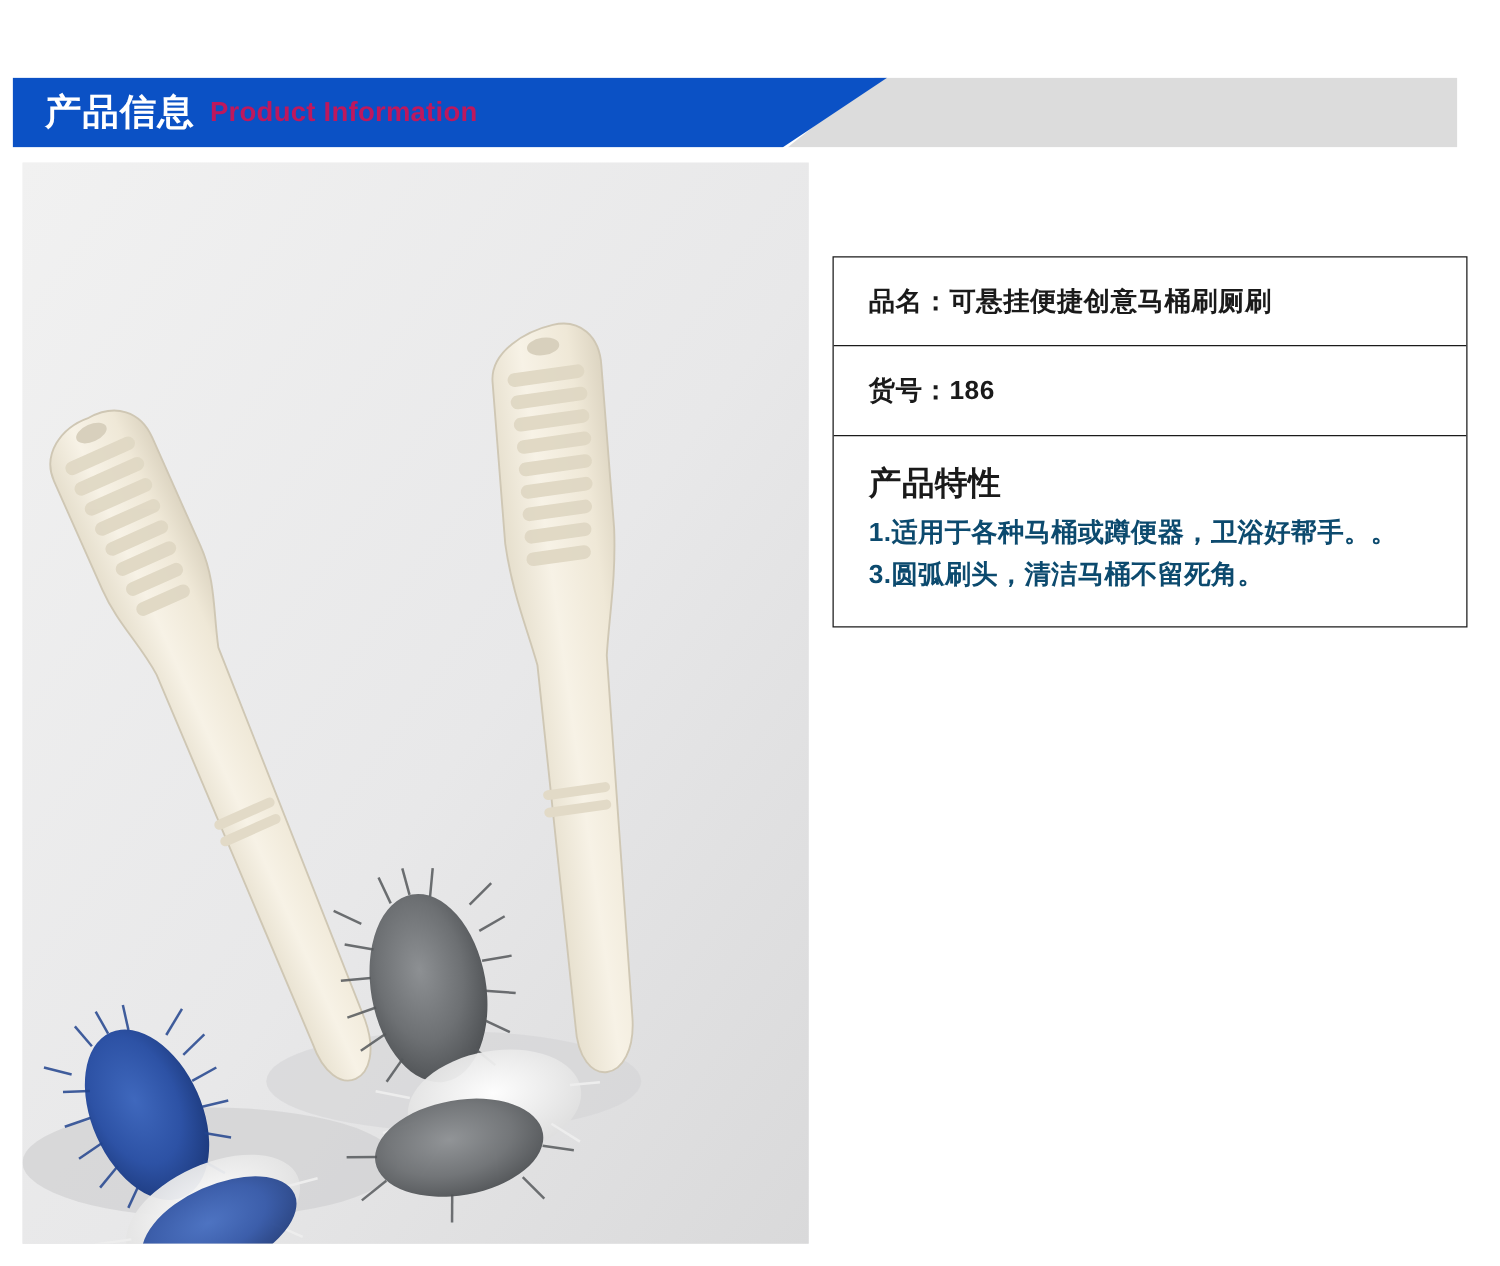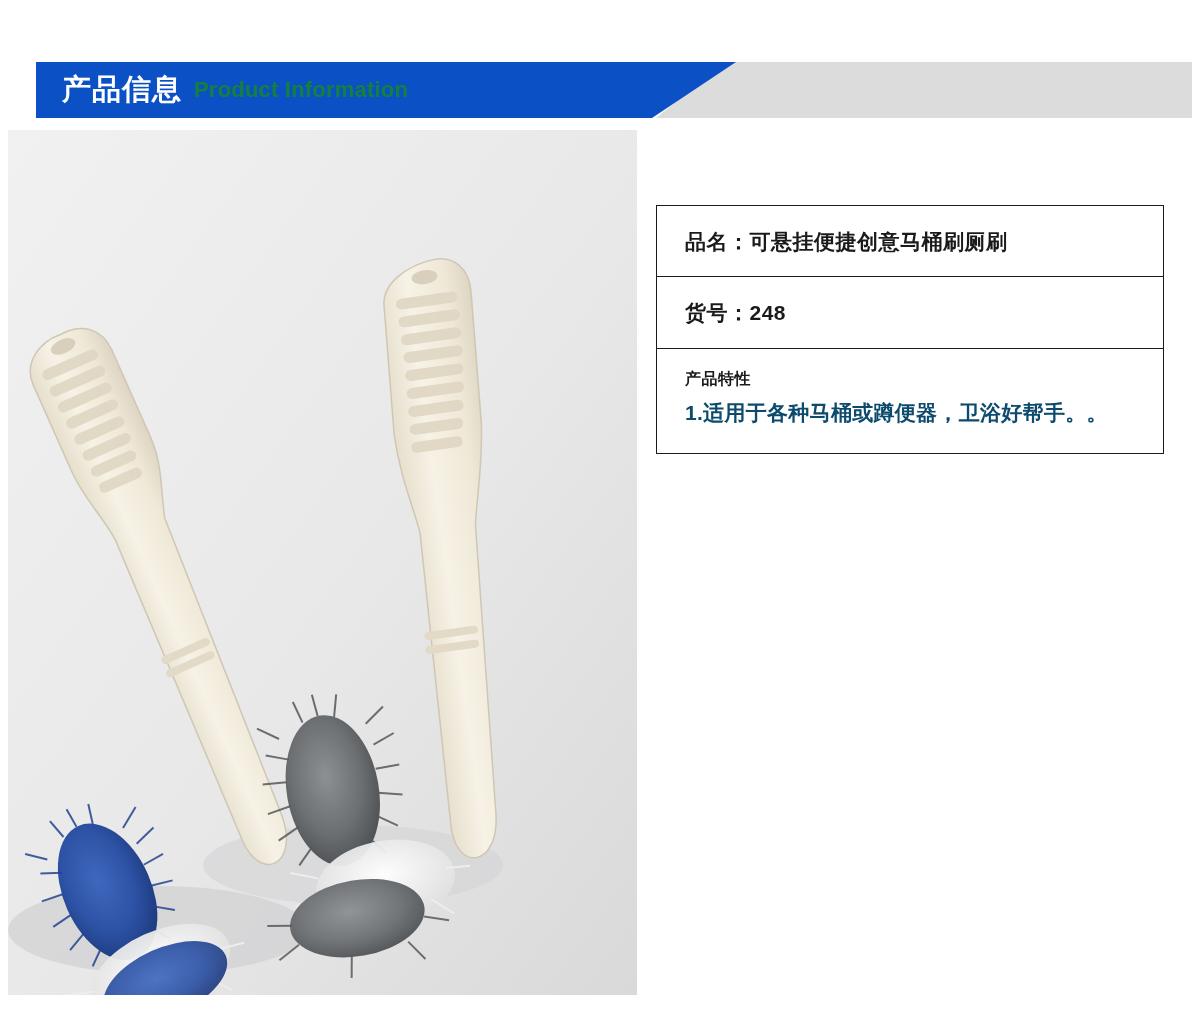--- a/index.html
+++ b/index.html
@@ -17,21 +17,21 @@
 
   .page {
     position: relative;
     width: 1200px;
     height: 1013px;
   }
 
   
   .header-band {
     position: absolute;
-    left: 36px;
+    left: 10px;
     top: 62px;
     width: 1156px;
     height: 56px;
   }
   .header-blue {
     position: absolute;
     left: 0;
     top: 0;
     width: 700px;
     height: 56px;
@@ -58,31 +58,31 @@
     z-index: 3;
     white-space: nowrap;
   }
   .header-cn {
     color: #ffffff;
     font-size: 29px;
     font-weight: bold;
     letter-spacing: 1px;
   }
   .header-en {
-    color: #15803d;
+    color: #be185d;
     font-size: 22px;
     font-weight: bold;
     margin-left: 12px;
     letter-spacing: 0.2px;
   }
 
   
   .content {
     position: absolute;
-    left: 8px;
+    left: 18px;
     top: 130px;
     width: 1156px;
     height: 865px;
   }
 
   
   .photo {
     position: absolute;
     left: 0;
     top: 0;
@@ -112,21 +112,21 @@
     color: #1a1a1a;
     font-weight: bold;
     line-height: 1.35;
     letter-spacing: 0.5px;
     white-space: nowrap;
   }
   .features {
     padding: 20px 26px 24px 28px;
   }
   .features-title {
-    font-size: 16px;
+    font-size: 26px;
     font-weight: bold;
     color: #1a1a1a;
     margin-bottom: 6px;
     letter-spacing: 0.5px;
   }
   .feature-item {
     font-size: 21px;
     font-weight: bold;
     color: #0c4a6e;
     line-height: 1.6;
@@ -319,24 +319,25 @@
     </div>
 
     <div class="spec-table">
 
       <div class="spec-row">
         <div class="spec-line"><span>品名：</span><span>可悬挂便捷创意马桶刷厕刷</span></div>
       </div>
 
 
       <div class="spec-row">
-        <div class="spec-line"><span>货号：</span><span>248</span></div>
+        <div class="spec-line"><span>货号：</span><span>186</span></div>
       </div>
 
 
       <div class="spec-row features">
         <div class="features-title">产品特性</div>
         <div class="feature-item">1.适用于各种马桶或蹲便器，卫浴好帮手。。</div>
+        <div class="feature-item">3.圆弧刷头，清洁马桶不留死角。</div>
       </div>
 
     </div>
   </div>
 </div>
 
 </body></html>

